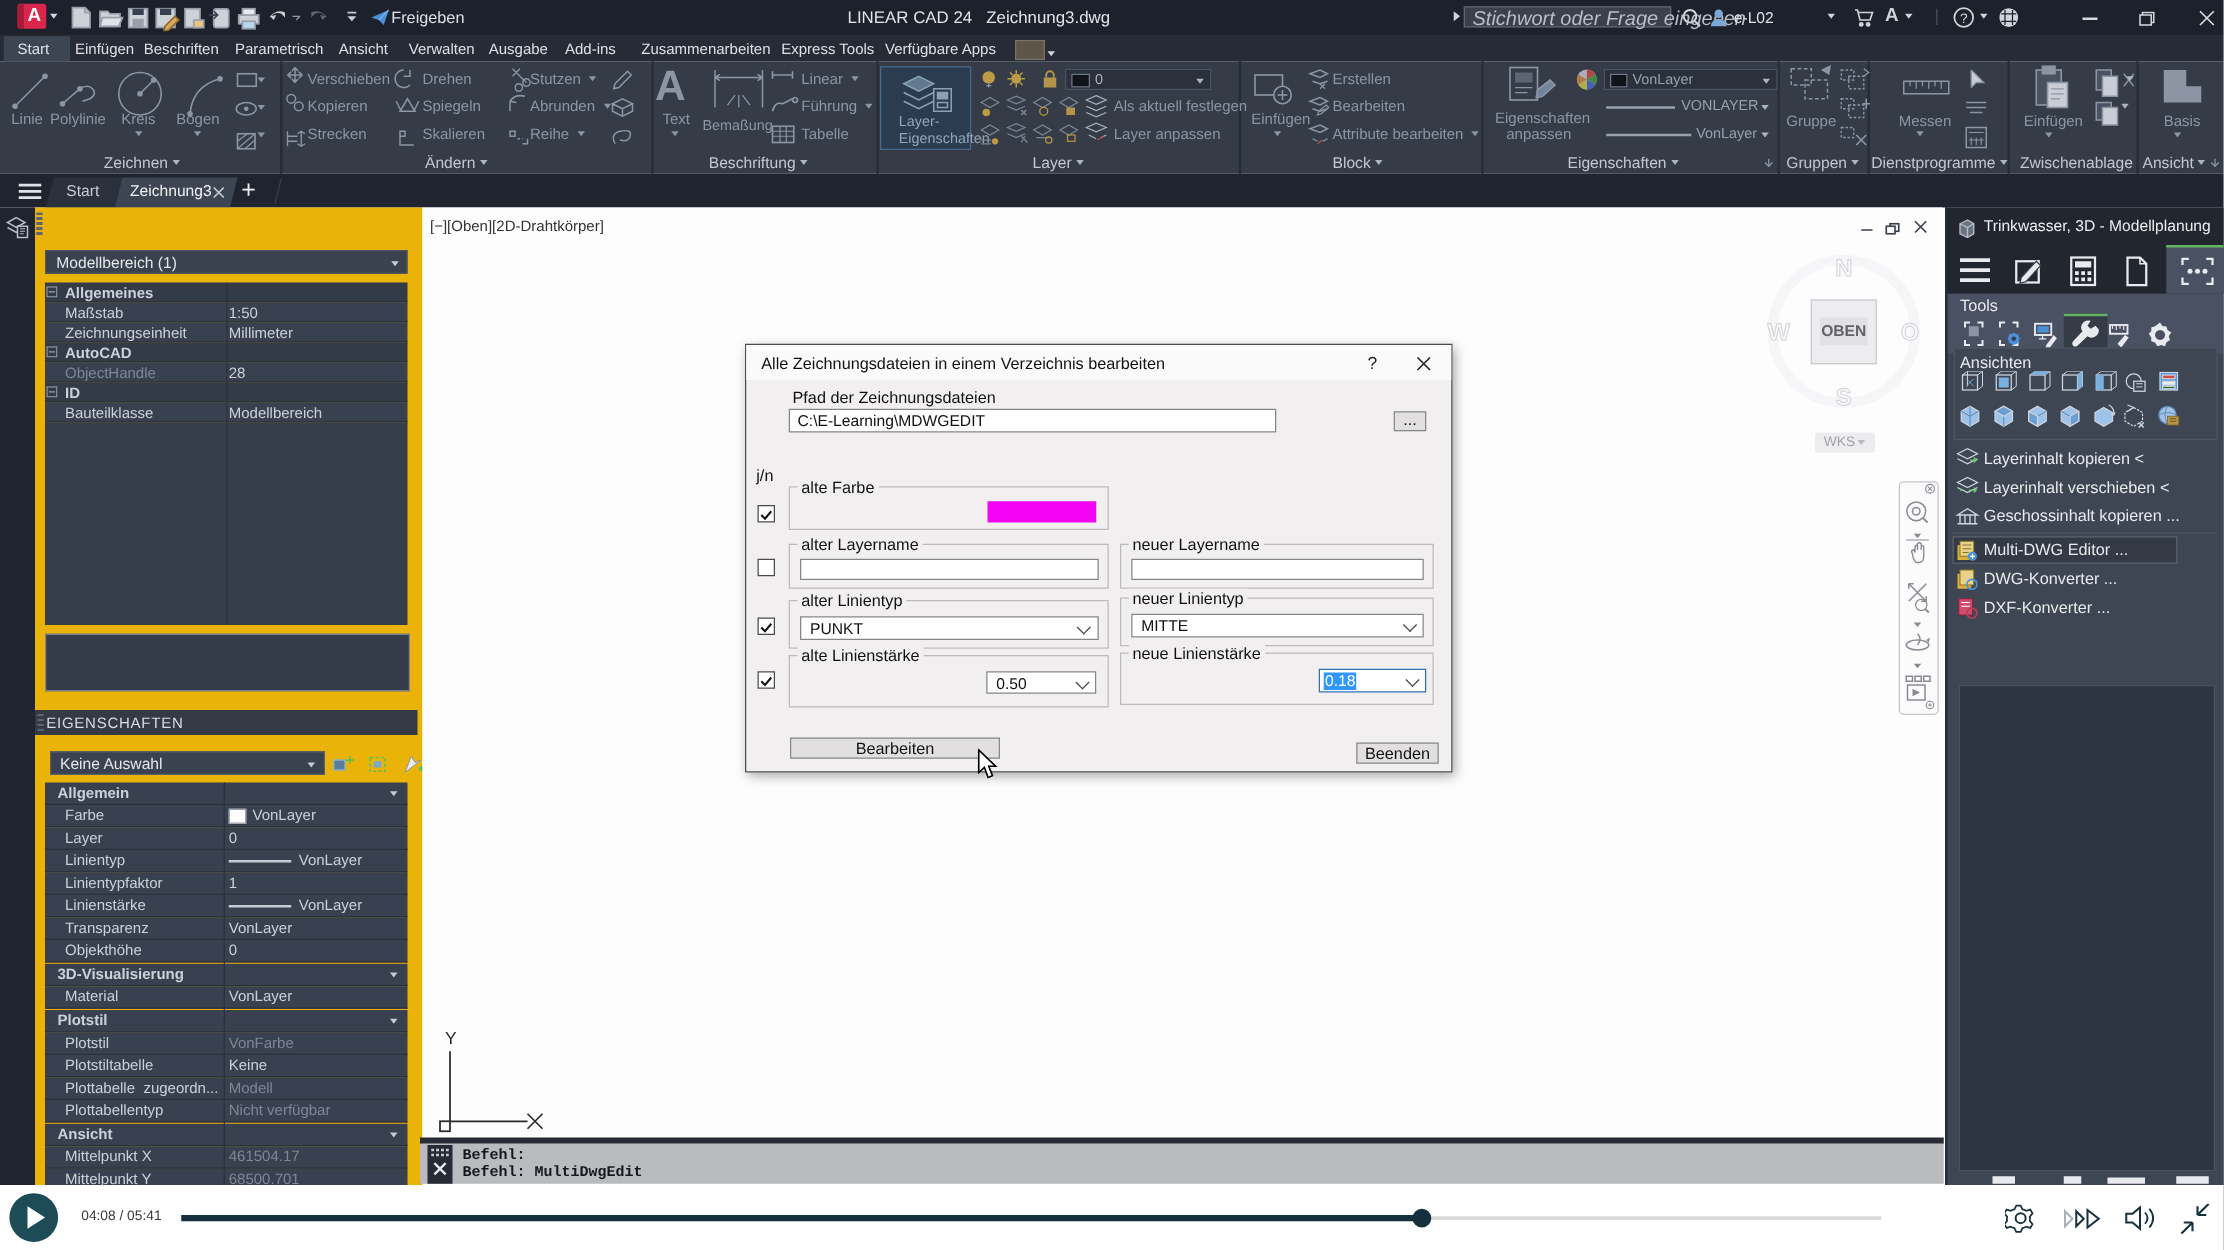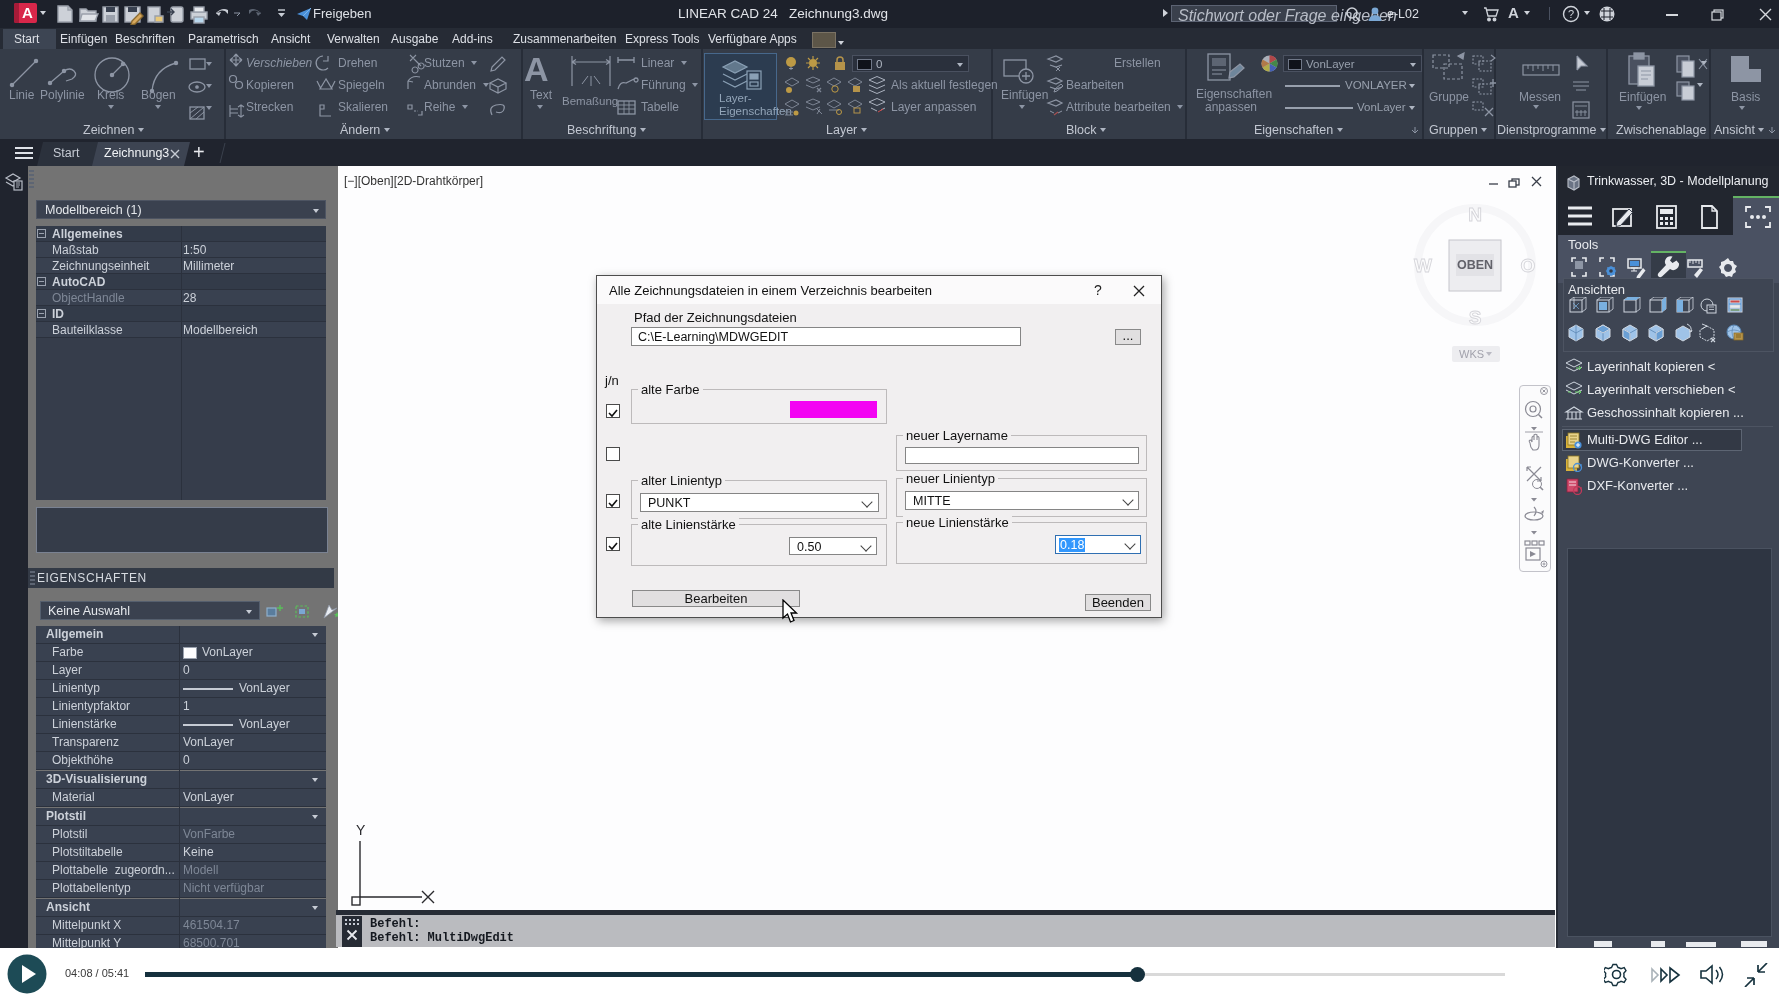--- a/index.html
+++ b/index.html
@@ -14,21 +14,21 @@
 #filetabs{left:0;top:139px;width:1779px;height:27px;background:#20242e;}
 .mtab{position:absolute;top:3px;height:17px;line-height:17px;color:#dde0e6;font-size:12px;}
 .rsep{position:absolute;top:0;width:2px;height:90px;background:#272d38;}
 .rfoot{position:absolute;top:74px;height:14px;line-height:14px;font-size:12.5px;color:#c2c7d1;}
 .rlbl{position:absolute;font-size:12px;color:#8d95a4;}
 .rtxt{position:absolute;font-size:12px;color:#8d95a4;height:13px;line-height:13px;}
 .dna{display:inline-block;width:0;height:0;border-left:3.5px solid transparent;border-right:3.5px solid transparent;border-top:4px solid #8d95a4;vertical-align:2px;}
 .dnaf{position:absolute;width:0;height:0;border-left:3.5px solid transparent;border-right:3.5px solid transparent;border-top:4px solid #aeb5c1;}
 
 #lstrip{left:0;top:166px;width:28px;height:782px;background:#20242e;}
-#lpanel{left:28px;top:166px;width:310px;height:782px;background:#737373;}
+#lpanel{left:28px;top:166px;width:310px;height:782px;background:#eab308;}
 .prow{position:absolute;left:8px;width:290px;height:15px;background:#394150;border-bottom:1px solid #2b313d;}
 .phead{background:#333b49;}
 .plbl{position:absolute;left:16px;top:1px;font-size:12px;color:#ccd1d9;}
 .pval{position:absolute;left:147px;top:1px;font-size:12px;color:#ccd1d9;}
 .erow{position:absolute;left:8px;width:290px;height:17px;background:#394150;border-bottom:1px solid #2b313d;}
 
 #canvas{left:338px;top:166px;width:1216px;height:744px;background:#fdfdfe;}
 #cmdbar{left:336px;top:915px;width:1219px;height:32px;background:#babbbf;}
 #cmdborder{left:336px;top:910px;width:1219px;height:5px;background:#272c35;}
 
@@ -201,21 +201,21 @@
       <circle cx="11" cy="32" r="3.5"></circle>
     <path d="M2 56 l8 0 M2 60 l8 0 M2 52 l0 12 M13 52 l0 12 m-3 -10 3 -2 3 2 m-6 8 3 2 3 -2" stroke-width="1.1"></path>
     <path d="M95 3 a7 7 0 1 0 5 12 M100 3 l0 5 -5 0"></path>
     <path d="M98 26 l-6 10 12 0 z M93 36 l-4 -8 M103 36 l4 -8"></path>
     <path d="M92 52 l0 11 11 0 M92 52 l4 0 0 4 -4 0 z"></path>
     <path d="M182 2 l6 6 m0 -6 l-6 6 m3 -3 l8 8 m-6 1 a3 3 0 1 0 0.1 0 m6 -4 a3 3 0 1 0 0.1 0" stroke-width="1.1"></path>
     <path d="M180 28 q4 -6 12 -4 m-12 4 l0 8 m0 -8 l5 1"></path>
     <path d="M180 52 l4 0 0 4 -4 0 z M190 62 l4 0 0 -4"></path>
       <path d="M186 58 l4 0" stroke-dasharray="2 1.5"></path>
   </svg>
-  <div class="rtxt" style="left:246px;top:8px;font-style:italic;">Verschieben</div>
+  <div class="rtxt" style="left:246px;top:8px;">Verschieben</div>
   <div class="rtxt" style="left:246px;top:30px;">Kopieren</div>
   <div class="rtxt" style="left:246px;top:52px;">Strecken</div>
   <div class="rtxt" style="left:338px;top:8px;">Drehen</div>
   <div class="rtxt" style="left:338px;top:30px;">Spiegeln</div>
   <div class="rtxt" style="left:338px;top:52px;">Skalieren</div>
   <div class="rtxt" style="left:424px;top:8px;">Stutzen&nbsp;&nbsp;<span class="dna"></span></div>
   <div class="rtxt" style="left:424px;top:30px;">Abrunden&nbsp;&nbsp;<span class="dna"></span></div>
   <div class="rtxt" style="left:424px;top:52px;">Reihe&nbsp;&nbsp;<span class="dna"></span></div>
   <svg class="abs" style="left:486px;top:4px;" width="30" height="66" viewBox="0 0 30 66" fill="none" stroke="#8d95a4" stroke-width="1.2">
     <path d="M6 14 l10 -10 3 3 -10 10 -4 1 z"></path>
@@ -324,21 +324,21 @@
   <div class="rtxt" style="left:1019px;top:52px;"><span class="dna"></span></div>
   <svg class="abs" style="left:1046px;top:6px;" width="18" height="62" viewBox="0 0 18 62" fill="none" stroke="#8d95a4" stroke-width="1.2">
     <path d="M2 4 l8 -3 6 3 -6 3 z m2 6 l6 2 6 -2"></path>
       <path d="M10 12 l4 4 m0 -4 l-4 4" stroke-width="1"></path>
     <path d="M2 26 l8 -3 6 3 -6 3 z m2 6 l6 2 6 -2"></path>
       <path d="M9 34 l6 -5 2 2 -6 5 -3 1 z" stroke-width="1"></path>
     <path d="M2 48 l8 -3 6 3 -6 3 z"></path>
       <path d="M4 56 l4 2 M12 58 l4 -2" stroke-width="1"></path>
       <path d="M8 60 l4 -3" stroke="#a85050"></path>
   </svg>
-  <div class="rtxt" style="left:1114px;top:8px;">Erstellen</div>
+  <div class="rtxt" style="left:1066px;top:8px;">Erstellen</div>
   <div class="rtxt" style="left:1066px;top:30px;">Bearbeiten</div>
   <div class="rtxt" style="left:1066px;top:52px;">Attribute bearbeiten&nbsp;&nbsp;<span class="dna"></span></div>
   <div class="rfoot" style="left:1066px;">Block <span class="dna" style="border-top-color:#aeb5c1"></span></div>
 
   <svg class="abs" style="left:1206px;top:1px;" width="40" height="38" viewBox="0 0 40 38" fill="none" stroke="#8d95a4" stroke-width="1.3">
     <rect x="2" y="4" width="22" height="26"></rect>
       <rect x="6" y="8" width="14" height="8" fill="#5d6573" stroke="none"></rect>
       <path d="M6 20 l14 0 M6 24 l10 0" stroke-width="1"></path>
     <path d="M24 22 l10 -8 4 4 -10 9 -5 1 z" fill="#6f869b"></path>
   </svg>
@@ -923,20 +923,24 @@
         <path d="M2 6 l3 3 5 -6"></path>
       </svg></div>
   <div class="cb" style="left:9px;top:261px;"><svg width="12" height="12" viewBox="0 0 12 12" fill="none" stroke="#111" stroke-width="1.6">
         <path d="M2 6 l3 3 5 -6"></path>
       </svg></div>
 
   <div class="gbox" style="left:34px;top:113px;width:254px;height:33px;">
       <span class="glbl">alte Farbe</span>
     <div class="abs" style="left:158px;top:11px;width:87px;height:17px;background:#f304f3;"></div>
   </div>
+  <div class="gbox" style="left:34px;top:159px;width:254px;height:34px;">
+      <span class="glbl">alter Layername</span>
+    <div class="winp" style="left:8px;top:11px;width:239px;height:17px;"></div>
+  </div>
   <div class="gbox" style="left:34px;top:204px;width:254px;height:37px;">
       <span class="glbl">alter Linientyp</span>
     <div class="winp" style="left:8px;top:12px;width:239px;height:19px;">
       <div class="tx" style="left:7px;top:2px;font-size:12.5px;color:#111;">PUNKT</div>
       <div class="chev" style="left:222px;top:4px;"></div>
     </div>
   </div>
   <div class="gbox" style="left:34px;top:248px;width:254px;height:40px;">
       <span class="glbl">alte Linienstärke</span>
     <div class="winp" style="left:157px;top:12px;width:88px;height:18px;">

